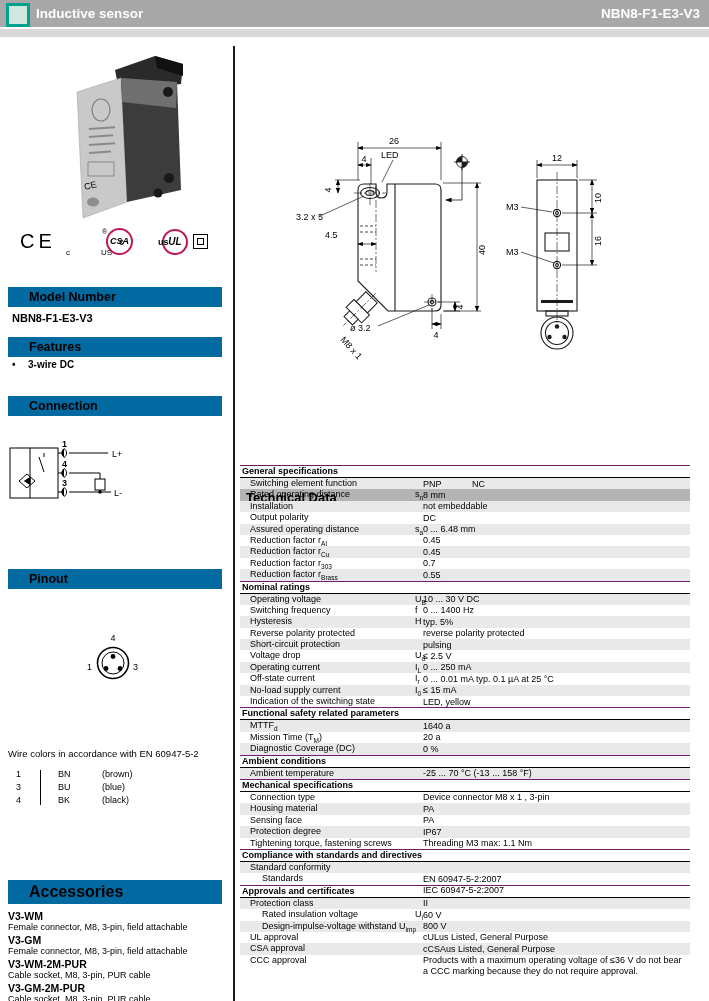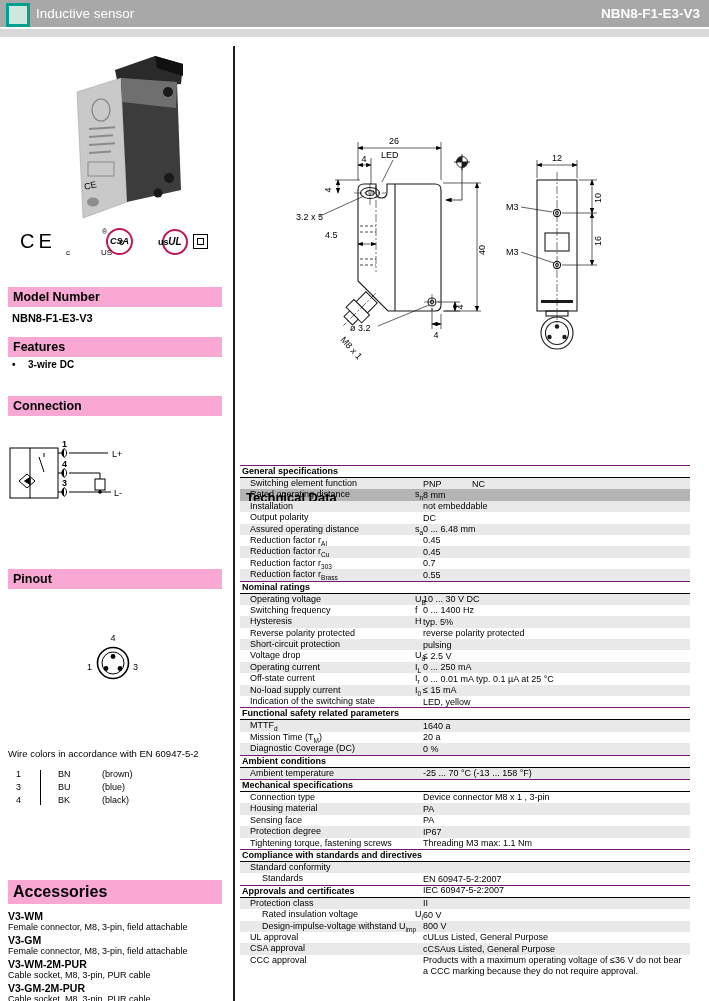--- a/index.html
+++ b/index.html
@@ -3,29 +3,29 @@
 <meta charset="utf-8">
 <style>
   html,body{margin:0;padding:0;background:#fff;}
   #page{position:relative;width:709px;height:1001px;background:#fff;overflow:hidden;
         font-family:"Liberation Sans",sans-serif;color:#000;}
   
   .topbar{position:absolute;left:0;top:0;width:709px;height:27px;background:#a8a8a8;}
   .topbar .logo{position:absolute;left:6px;top:3px;width:18px;height:18px;
                 border:3px solid #00A18F;background:#cfe8dd;}
   .topbar .title{position:absolute;left:36px;top:0;line-height:27px;font-size:13.5px;
-                 font-weight:normal;color:#fff;}
+                 font-weight:bold;color:#fff;}
   .topbar .model{position:absolute;right:9px;top:0;line-height:27px;font-size:13.5px;
                  font-weight:bold;color:#fff;}
   .topstrip{position:absolute;left:0;top:29px;width:709px;height:8px;background:#d9d9d9;}
   .vdivider{position:absolute;left:233px;top:46px;width:2px;height:955px;background:#1c1c1c;}
 
   
-  .lbar{position:absolute;left:8px;width:214px;height:20px;background:#f9a8d4;
-        font-size:12.5px;font-weight:bold;line-height:20px;padding-left:5px;box-sizing:border-box;}
+  .lbar{position:absolute;left:8px;width:214px;height:20px;background:#0369a1;
+        font-size:12.5px;font-weight:bold;line-height:20px;padding-left:21px;box-sizing:border-box;}
   .lbar.big{height:24px;line-height:24px;font-size:16px;}
   .rbar{position:absolute;left:240px;width:450px;height:19px;background:#b4b4b4;
         font-size:13px;font-weight:bold;line-height:19px;padding-left:6px;box-sizing:border-box;}
 
   .modelvalue{position:absolute;left:12px;top:312px;font-size:11px;font-weight:bold;}
   .features-list{position:absolute;left:12px;top:357px;width:210px;}
   .feat{font-size:10px;font-weight:bold;line-height:16px;}
   .feat .bullet{display:inline-block;width:16px;}
 
   .wirenote{position:absolute;left:8px;top:748px;font-size:9.5px;}

